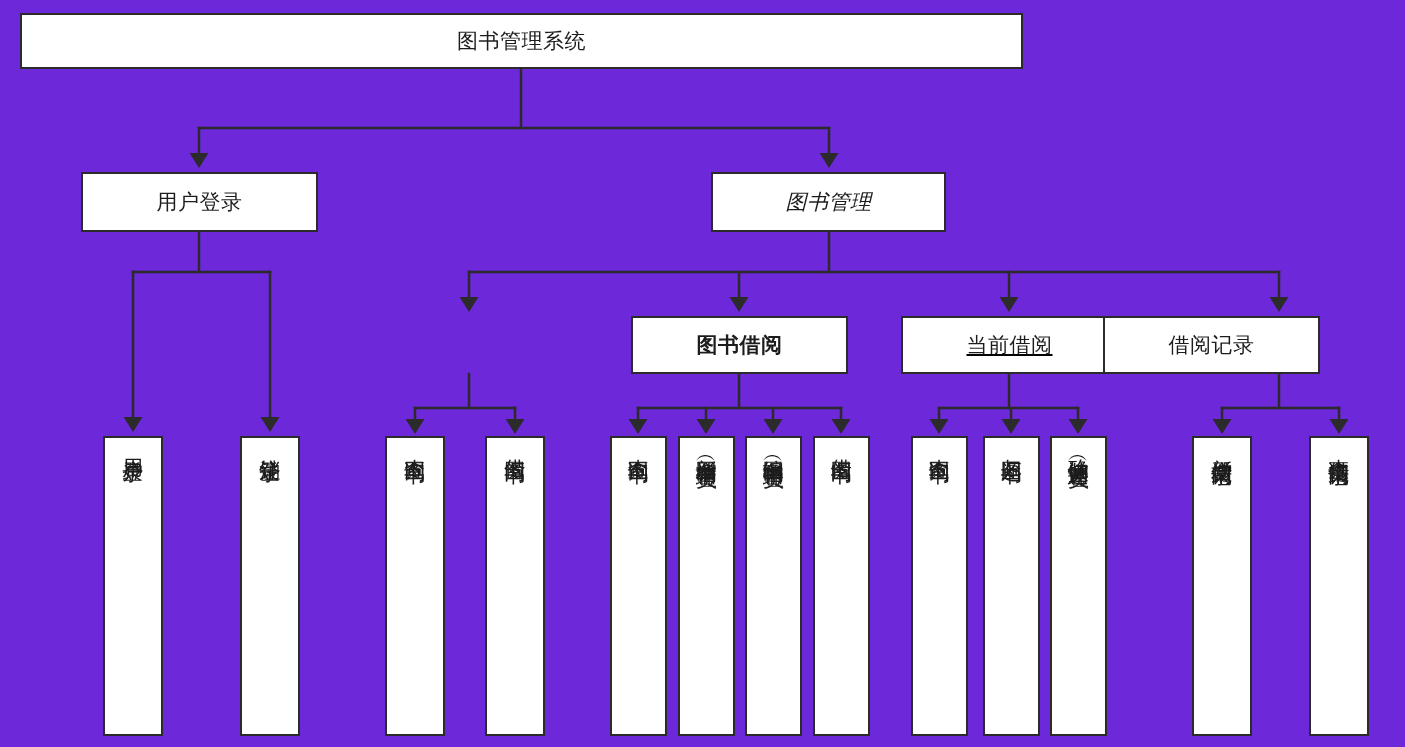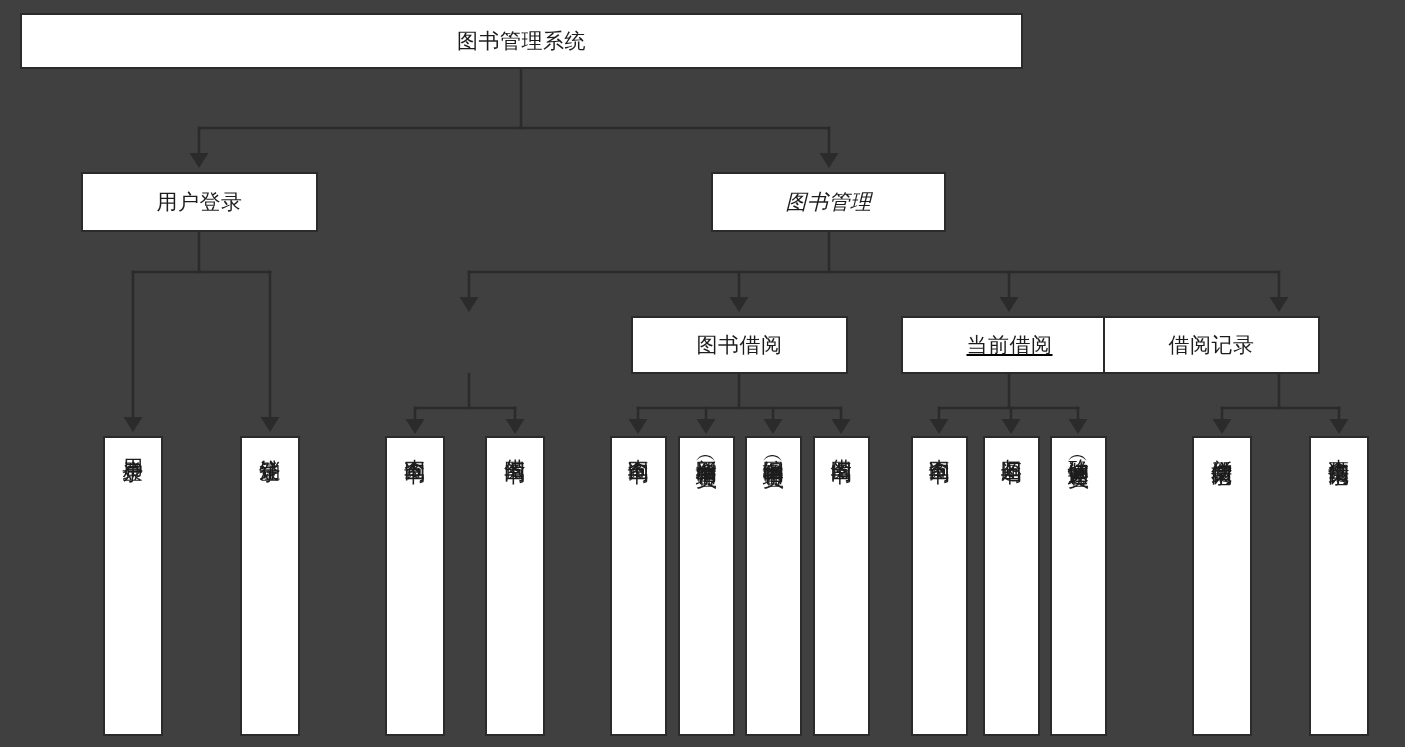--- a/index.html
+++ b/index.html
@@ -11,21 +11,21 @@
     width: 1405px;
     height: 747px;
     font-family: "Liberation Sans", "DejaVu Sans", sans-serif;
     overflow: hidden;
     position: relative;
   }
   #diagram-root {
     position: relative;
     width: 1405px;
     height: 747px;
-    background: #404040;
+    background: #6d28d9;
   }
   svg.diagram-canvas {
     position: absolute;
     left: 0;
     top: 0;
     width: 1405px;
     height: 747px;
   }
   .node-box {
     position: absolute;
@@ -135,21 +135,21 @@
     <span class="node-label">图书管理系统</span>
   </div>
 
   <div class="node-box horizontal" style="left: 81px; top: 172px; width: 237px; height: 60px;">
     <span class="node-label">用户登录</span>
   </div>
   <div class="node-box horizontal" style="left: 711px; top: 172px; width: 235px; height: 60px; font-style: italic;">
     <span class="node-label">图书管理</span>
   </div>
 
-  <div class="node-box horizontal" style="left: 631px; top: 316px; width: 217px; height: 58px;">
+  <div class="node-box horizontal" style="left: 631px; top: 316px; width: 217px; height: 58px; font-weight: bold;">
     <span class="node-label">图书借阅</span>
   </div>
   <div class="node-box horizontal" style="left: 901px; top: 316px; width: 217px; height: 58px; text-decoration: underline;">
     <span class="node-label">当前借阅</span>
   </div>
   <div class="node-box horizontal" style="left: 1103px; top: 316px; width: 217px; height: 58px;">
     <span class="node-label">借阅记录</span>
   </div>
 
   <div class="node-box vertical" style="left: 103px; top: 436px; width: 60px; height: 300px;">

